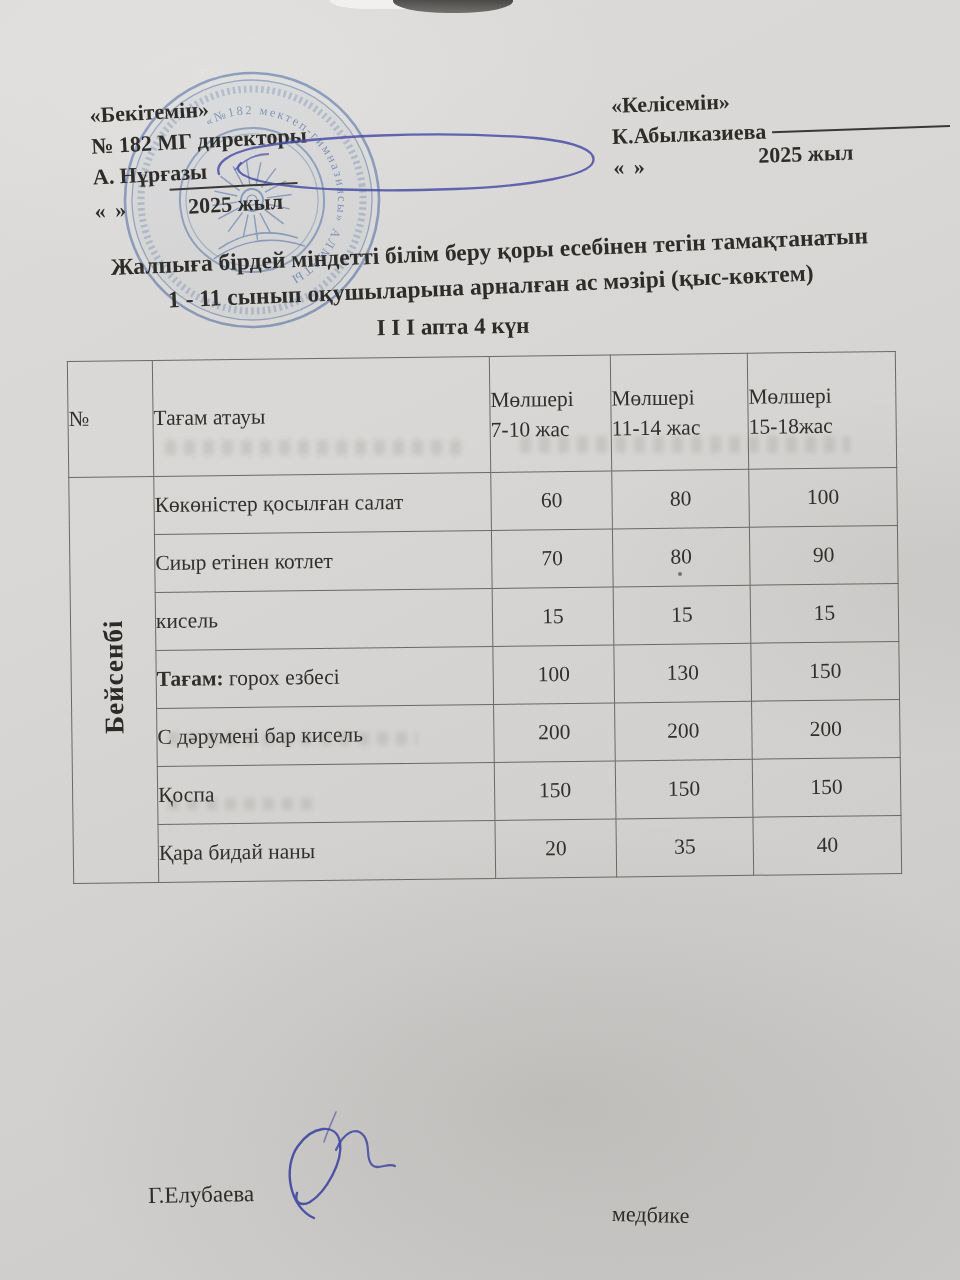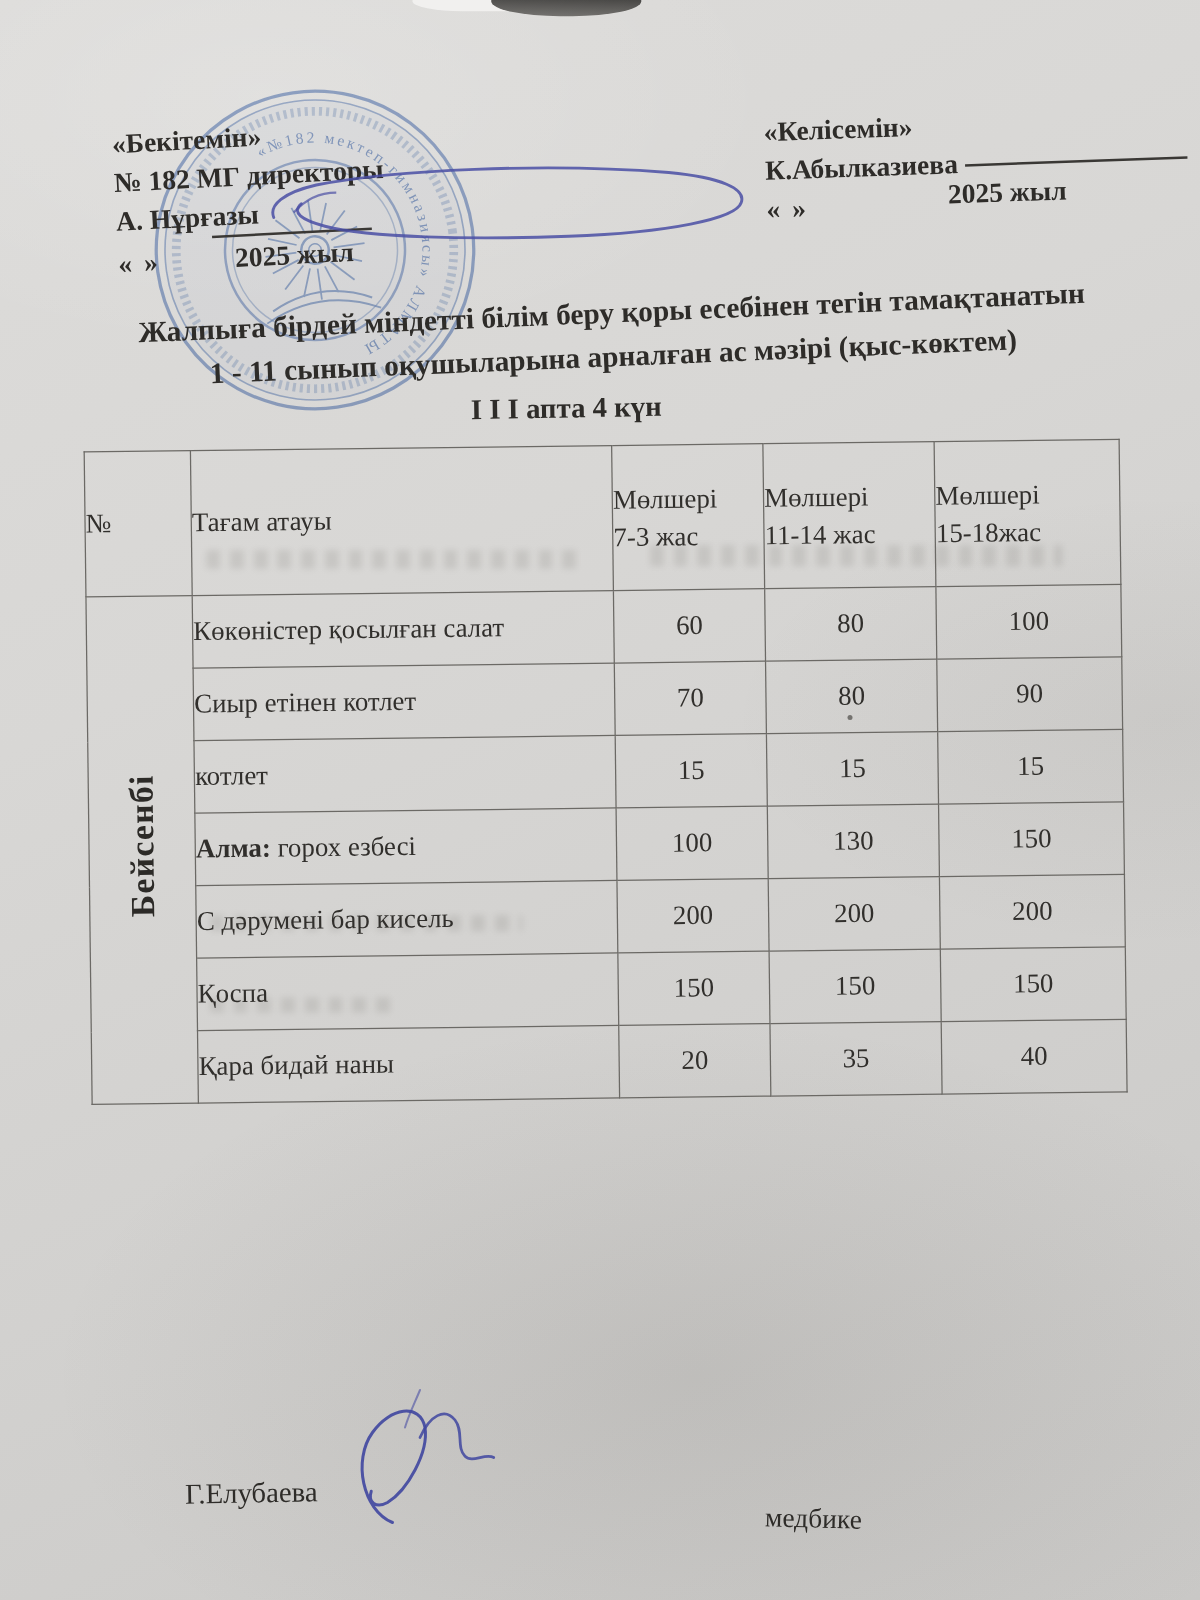--- a/index.html
+++ b/index.html
@@ -153,21 +153,21 @@
           <col style="width:121px">
         <col style="width:137px">
           <col style="width:148px">
       </colgroup>
       <tbody>
           <tr class="hdr">
         <th class="hno">№</th>
         <th class="hdish">Тағам атауы</th>
         <th class="hq">
           <span>Мөлшері</span><br>
-          <span>7-3 жас</span>
+          <span>7-10 жас</span>
         </th>
         <th class="hq">
           <span>Мөлшері</span><br>
           <span>11-14 жас</span>
         </th>
         <th class="hq">
           <span>Мөлшері</span><br>
           <span>15-18жас</span>
         </th>
       </tr>
@@ -180,27 +180,27 @@
         <td class="val">80</td>
         <td class="val">100</td>
       </tr>
       <tr class="r">
         <td class="name"><b></b><span>Сиыр етінен котлет</span></td>
         <td class="val">70</td>
         <td class="val">80</td>
         <td class="val">90</td>
       </tr>
       <tr class="r">
-        <td class="name"><b></b><span>котлет</span></td>
+        <td class="name"><b></b><span>кисель</span></td>
         <td class="val">15</td>
         <td class="val">15</td>
         <td class="val">15</td>
       </tr>
       <tr class="r">
-        <td class="name"><b>Алма:</b><span> горох езбесі</span></td>
+        <td class="name"><b>Тағам:</b><span> горох езбесі</span></td>
         <td class="val">100</td>
         <td class="val">130</td>
         <td class="val">150</td>
       </tr>
       <tr class="r">
         <td class="name"><b></b><span>С дәрумені бар кисель</span></td>
         <td class="val">200</td>
         <td class="val">200</td>
         <td class="val">200</td>
       </tr>

